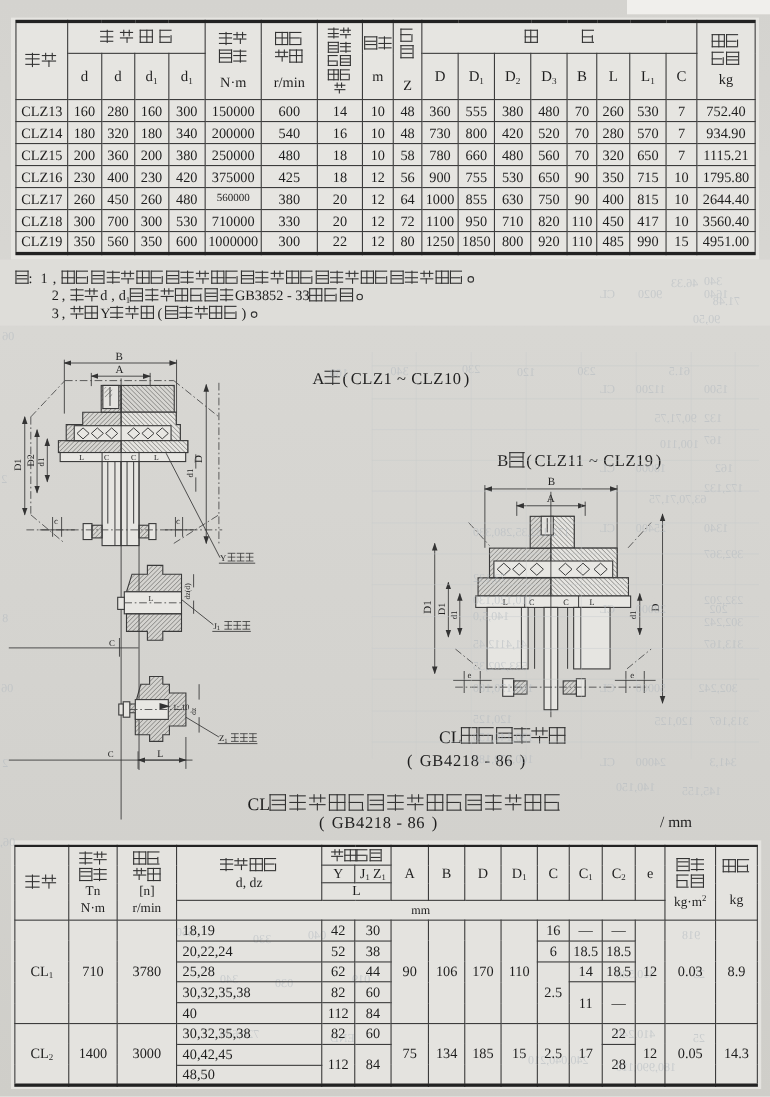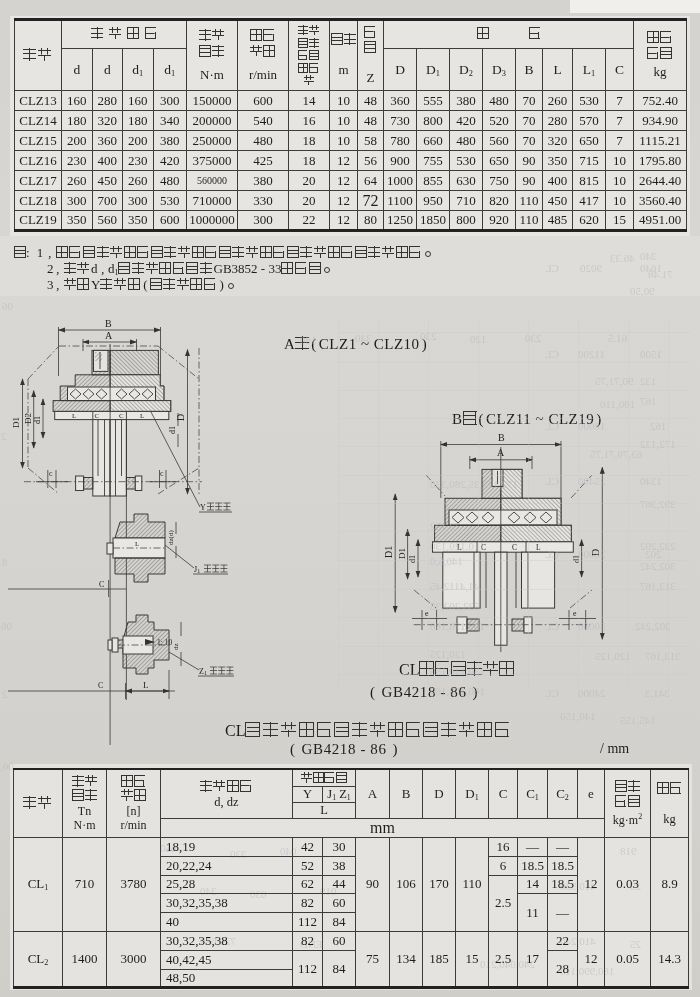--- a/index.html
+++ b/index.html
@@ -223,21 +223,21 @@
 <tr style="height:20px">
 <td style="border:1px solid #3c3c3c;;font-size:13px">CLZ18</td>
 <td style="border:1px solid #3c3c3c;;font-size:13px">300</td>
 <td style="border:1px solid #3c3c3c;;font-size:13px">700</td>
 <td style="border:1px solid #3c3c3c;;font-size:13px">300</td>
 <td style="border:1px solid #3c3c3c;;font-size:13px">530</td>
 <td style="border:1px solid #3c3c3c;;font-size:13px">710000</td>
 <td style="border:1px solid #3c3c3c;;font-size:13px">330</td>
 <td style="border:1px solid #3c3c3c;;font-size:13px">20</td>
 <td style="border:1px solid #3c3c3c;;font-size:13px">12</td>
-<td style="border:1px solid #3c3c3c;;font-size:16px">72</td>
+<td style="border:1px solid #3c3c3c;;font-size:13px">72</td>
 <td style="border:1px solid #3c3c3c;;font-size:13px">1100</td>
 <td style="border:1px solid #3c3c3c;;font-size:13px">950</td>
 <td style="border:1px solid #3c3c3c;;font-size:13px">710</td>
 <td style="border:1px solid #3c3c3c;;font-size:13px">820</td>
 <td style="border:1px solid #3c3c3c;;font-size:13px">110</td>
 <td style="border:1px solid #3c3c3c;;font-size:13px">450</td>
 <td style="border:1px solid #3c3c3c;;font-size:13px">417</td>
 <td style="border:1px solid #3c3c3c;;font-size:13px">10</td>
 <td style="border:1px solid #3c3c3c;;font-size:13px">3560.40</td>
 </tr>
@@ -252,21 +252,21 @@
 <td style="border:1px solid #3c3c3c;;font-size:13px">300</td>
 <td style="border:1px solid #3c3c3c;;font-size:13px">22</td>
 <td style="border:1px solid #3c3c3c;;font-size:13px">12</td>
 <td style="border:1px solid #3c3c3c;;font-size:13px">80</td>
 <td style="border:1px solid #3c3c3c;;font-size:13px">1250</td>
 <td style="border:1px solid #3c3c3c;;font-size:13px">1850</td>
 <td style="border:1px solid #3c3c3c;;font-size:13px">800</td>
 <td style="border:1px solid #3c3c3c;;font-size:13px">920</td>
 <td style="border:1px solid #3c3c3c;;font-size:13px">110</td>
 <td style="border:1px solid #3c3c3c;;font-size:13px">485</td>
-<td style="border:1px solid #3c3c3c;;font-size:13px">620</td>
+<td style="border:1px solid #3c3c3c;;font-size:13px">990</td>
 <td style="border:1px solid #3c3c3c;;font-size:13px">15</td>
 <td style="border:1px solid #3c3c3c;;font-size:13px">4951.00</td>
 </tr>
 </tbody>
       </table>
     </div>
 
 <div class="abs" style="left:14px;top:245px;font-size:13px"><i class="k k12v2" style="margin-right:0px"></i><span style="letter-spacing:2px">:&nbsp;1</span><span style="margin:0 4px 0 2px">‚</span><i class="k k12v1" style="margin-right:1.6px"></i><i class="k k12v4" style="margin-right:1.6px"></i><i class="k k12v2" style="margin-right:1.6px"></i><i class="k k12v0" style="margin-right:1.6px"></i><i class="k k12v3" style="margin-right:1.6px"></i><i class="k k12v1" style="margin-right:1.6px"></i><i class="k k12v4" style="margin-right:1.6px"></i><i class="k k12v2" style="margin-right:1.6px"></i><i class="k k12v0" style="margin-right:1.6px"></i><i class="k k12v3" style="margin-right:1.6px"></i><i class="k k12v1" style="margin-right:1.6px"></i><i class="k k12v4" style="margin-right:1.6px"></i><i class="k k12v2" style="margin-right:1.6px"></i><i class="k k12v0" style="margin-right:1.6px"></i><i class="k k12v3" style="margin-right:1.6px"></i><i class="k k12v1" style="margin-right:1.6px"></i><i class="k k12v4" style="margin-right:1.6px"></i><i class="k k12v2" style="margin-right:1.6px"></i><i class="k k12v0" style="margin-right:1.6px"></i><i class="k k12v3" style="margin-right:1.6px"></i><i class="k k12v1" style="margin-right:1.6px"></i><i class="k k12v4" style="margin-right:1.6px"></i><i class="k k12v2" style="margin-right:1.6px"></i><i class="k k12v0" style="margin-right:1.6px"></i><i class="k k12v3" style="margin-right:1.6px"></i><i class="k k12v1" style="margin-right:1.6px"></i><i class="k k12v4" style="margin-right:1.6px"></i><i style="display:inline-block;width:4px;height:4px;border:1px solid #333;border-radius:50%;margin:0 1px 0 2px"></i></div>
 
 <div class="abs" style="left:47px;top:261px;font-size:13px">2<span style="margin:0 4px 0 2px">‚</span><i class="k k12v0" style="margin-right:1.6px"></i><i class="k k12v3" style="margin-right:1.6px"></i>d<span style="margin:0 3px">‚</span>d<sub>1</sub><i class="k k12v2" style="margin-right:1.6px"></i><i class="k k12v0" style="margin-right:1.6px"></i><i class="k k12v3" style="margin-right:1.6px"></i><i class="k k12v1" style="margin-right:1.6px"></i><i class="k k12v4" style="margin-right:1.6px"></i><i class="k k12v2" style="margin-right:1.6px"></i><i class="k k12v0" style="margin-right:1.6px"></i>GB3852 - 33<i class="k k12v1" style="margin-right:1.6px"></i><i class="k k12v4" style="margin-right:1.6px"></i><i class="k k12v2" style="margin-right:1.6px"></i><i style="display:inline-block;width:4px;height:4px;border:1px solid #333;border-radius:50%;margin:0 1px 0 2px"></i></div>
@@ -728,21 +728,21 @@
 <td rowspan="4" style="border:1px solid #3c3c3c;;line-height:15px"><i class="k k12v1" style="margin-right:1px"></i><i class="k k12v4" style="margin-right:1px"></i><br><br><span style="font-size:12.5px">kg</span></td>
 </tr>
 <tr style="height:16px">
 <td style="border:1px solid #3c3c3c;;font-size:12.5px">Y</td>
             <td style="border:1px solid #3c3c3c;;font-size:12.5px">J<sub>1</sub> Z<sub>1</sub></td>
 </tr>
 <tr style="height:16px">
 <td colspan="2" style="border:1px solid #3c3c3c;;font-size:12.5px">L</td>
 </tr>
 <tr style="height:18px">
-<td colspan="11" style="border:1px solid #3c3c3c;;font-size:16px">mm</td>
+<td colspan="11" style="border:1px solid #3c3c3c;;font-size:11px">mm</td>
 </tr>
 
 <tr style="height:18.8px">
 <td rowspan="5" style="border:1px solid #3c3c3c;;font-size:13px">CL<sub>1</sub></td>
 <td rowspan="5" style="border:1px solid #3c3c3c;">710</td>
 <td rowspan="5" style="border:1px solid #3c3c3c;">3780</td>
 <td style="border:1px solid #3c3c3c;text-align:left;padding-left:5px;">18,19</td>
             <td style="border:1px solid #3c3c3c;">42</td>
             <td style="border:1px solid #3c3c3c;">30</td>
 <td rowspan="5" style="border:1px solid #3c3c3c;">90</td>

